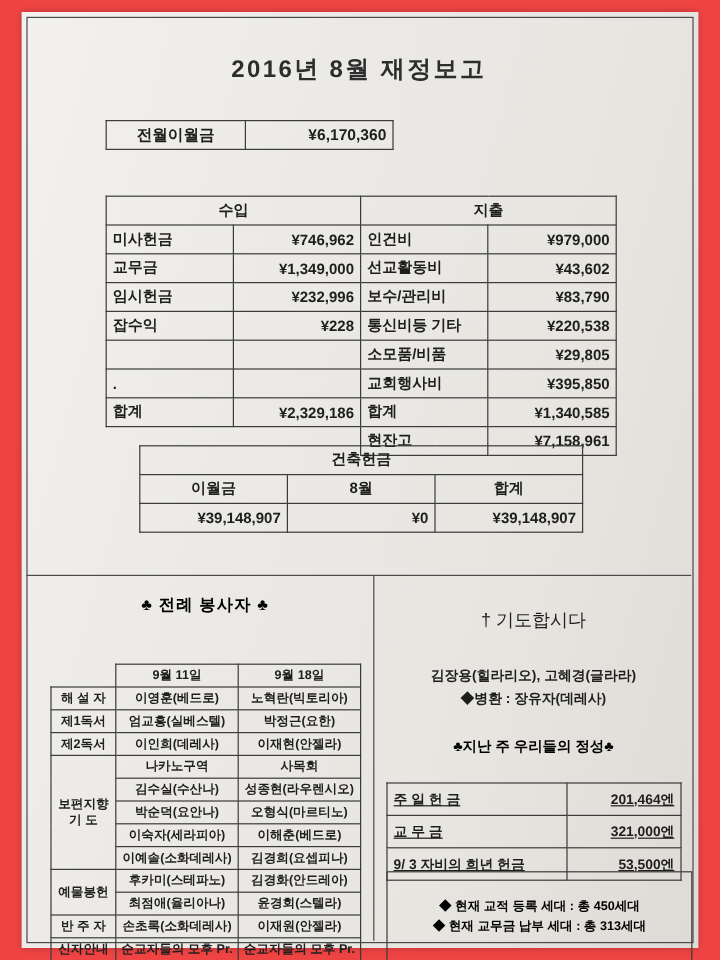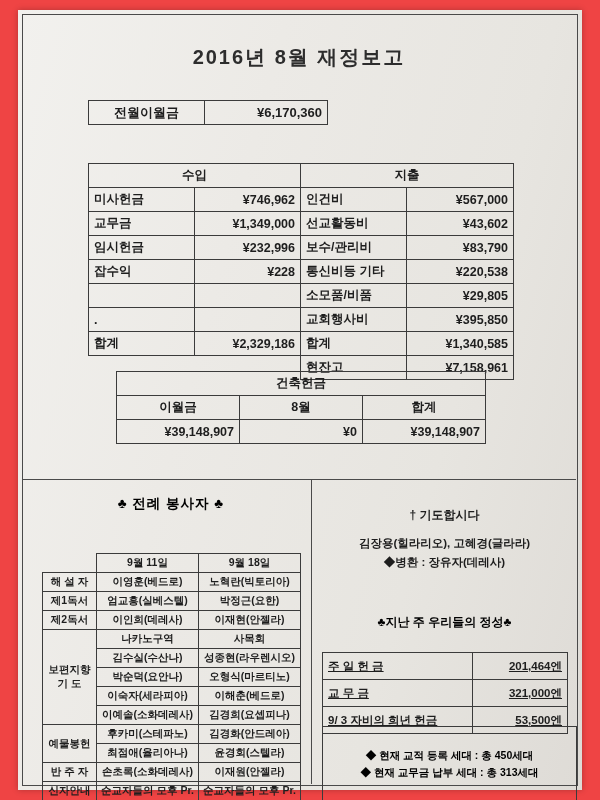--- a/index.html
+++ b/index.html
@@ -124,23 +124,23 @@
   .pray {
     position: absolute;
     left: 300px; top: 492px;
     width: 245px;
     text-align: center;
     font-size: 11.5px;
     color: #1e1e1e;
     line-height: 1.65;
   }
   .pray .ph {
-    font-size: 12px;
-    font-weight: bold;
-    margin-bottom: 8px;
+    font-size: 15px;
+    font-weight: normal;
+    margin-bottom: 24px;
   }
   .pray .pl { font-weight: bold; }
 
   
   .off {
     position: absolute;
     left: 300px; top: 600px;
     width: 245px;
   }
   .off-title {
@@ -197,21 +197,21 @@
         </colgroup>
         <tbody>
             <tr>
           <td class="hdr" colspan="2">수입</td>
           <td class="hdr" colspan="2">지출</td>
         </tr>
         <tr>
           <td class="lft">미사헌금</td>
           <td class="num">¥746,962</td>
           <td class="lft">인건비</td>
-          <td class="num">¥567,000</td>
+          <td class="num">¥979,000</td>
         </tr>
         <tr>
           <td class="lft">교무금</td>
           <td class="num">¥1,349,000</td>
           <td class="lft">선교활동비</td>
           <td class="num">¥43,602</td>
         </tr>
         <tr>
           <td class="lft">임시헌금</td>
           <td class="num">¥232,996</td>

